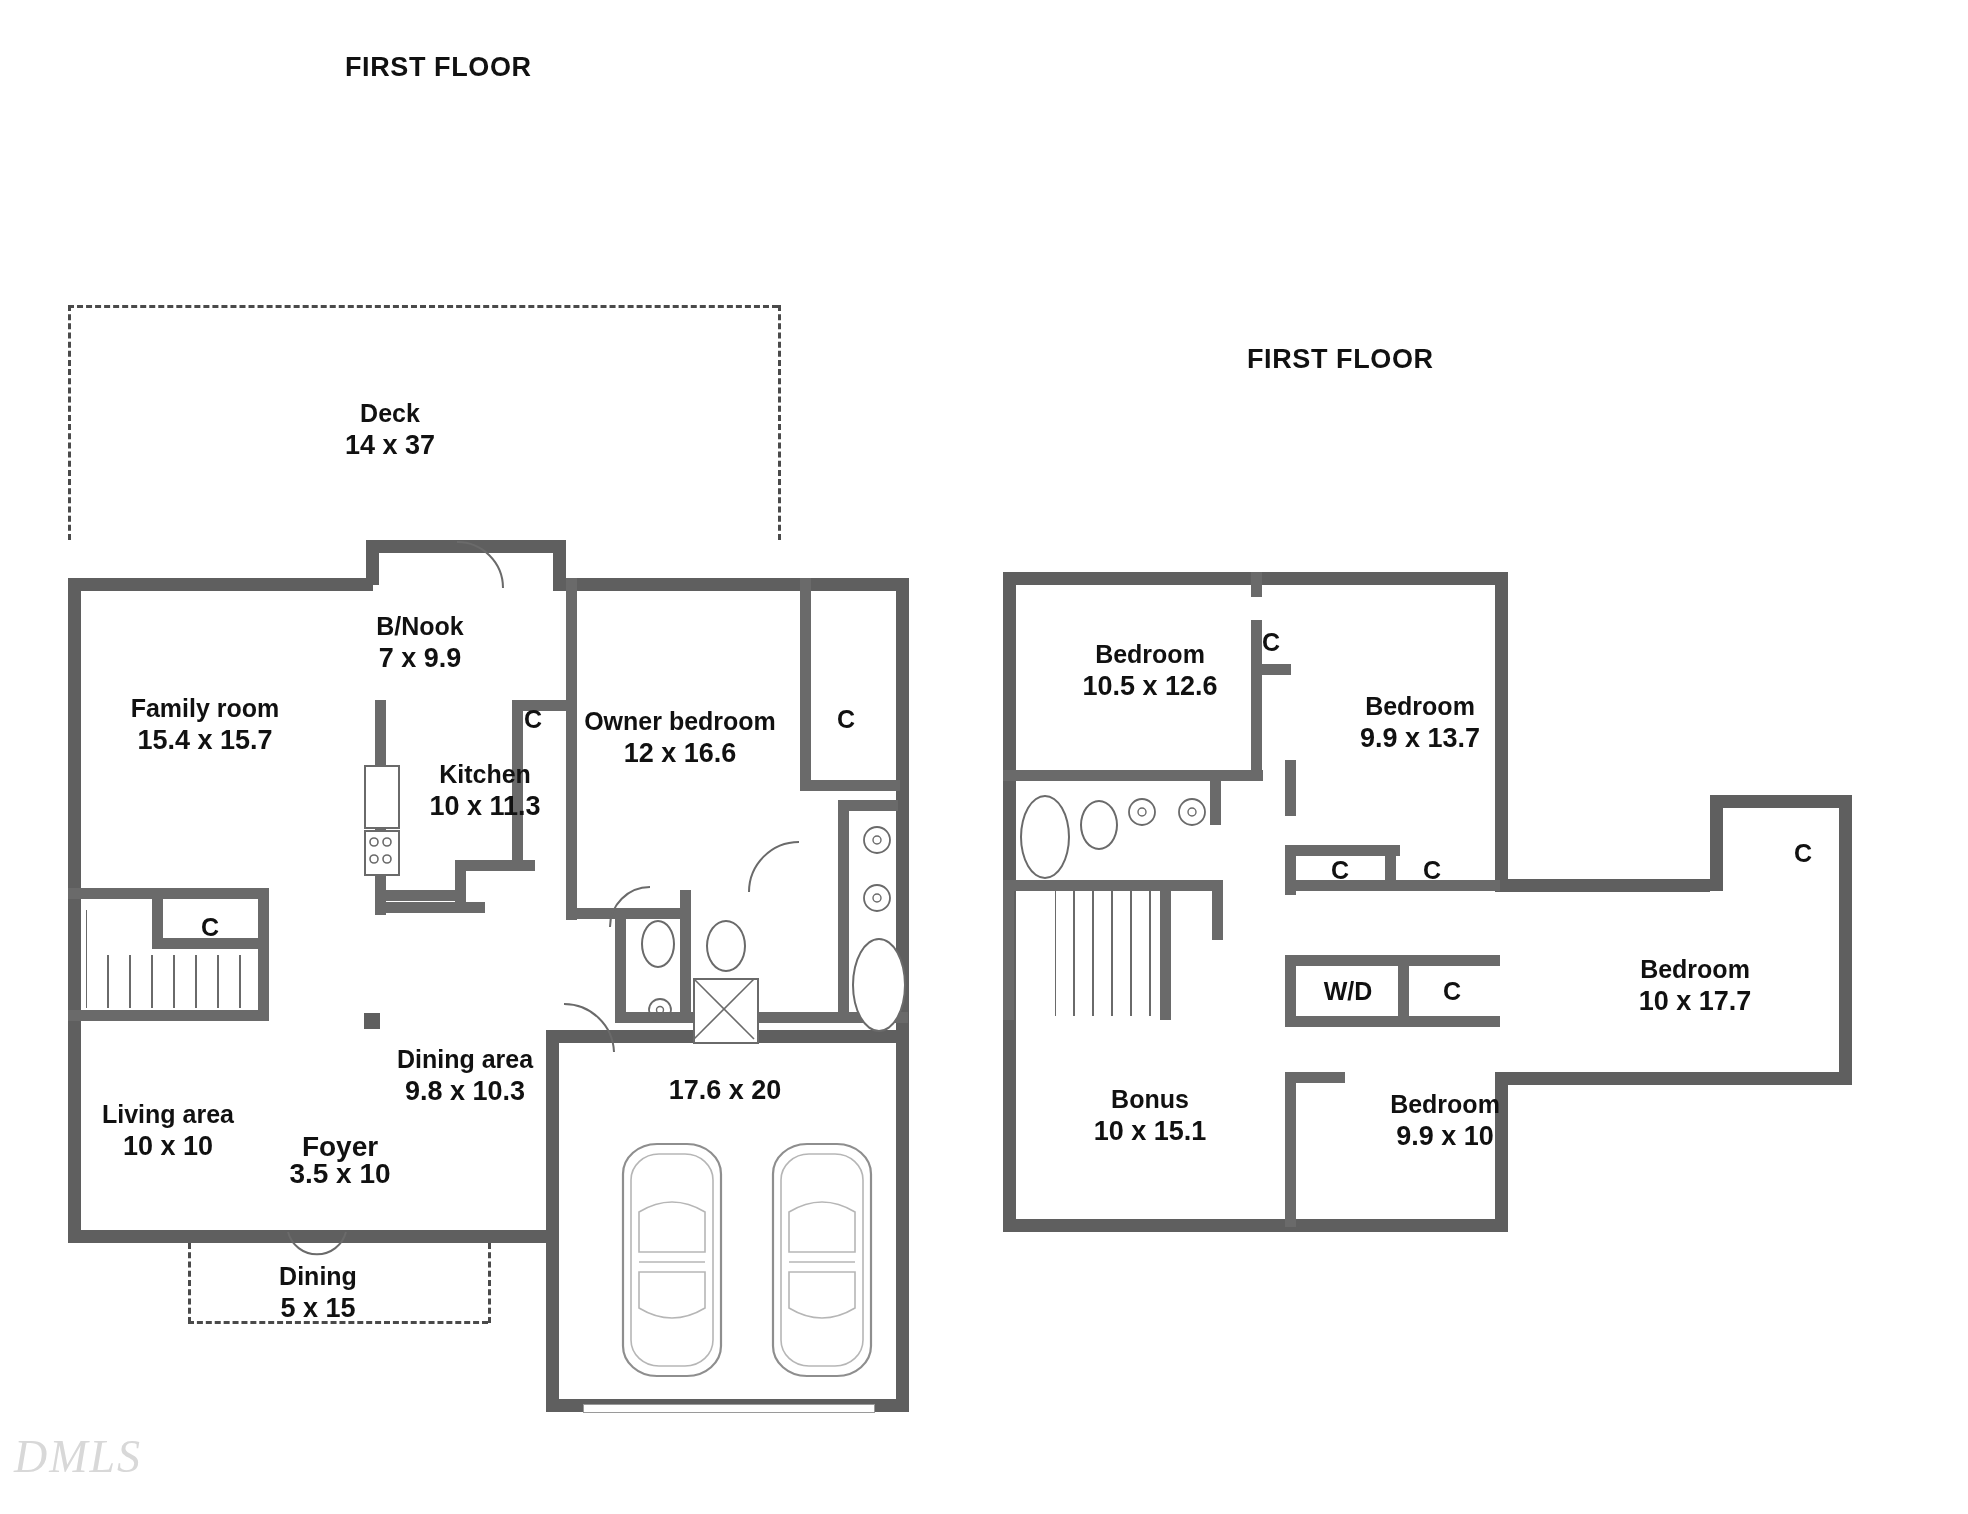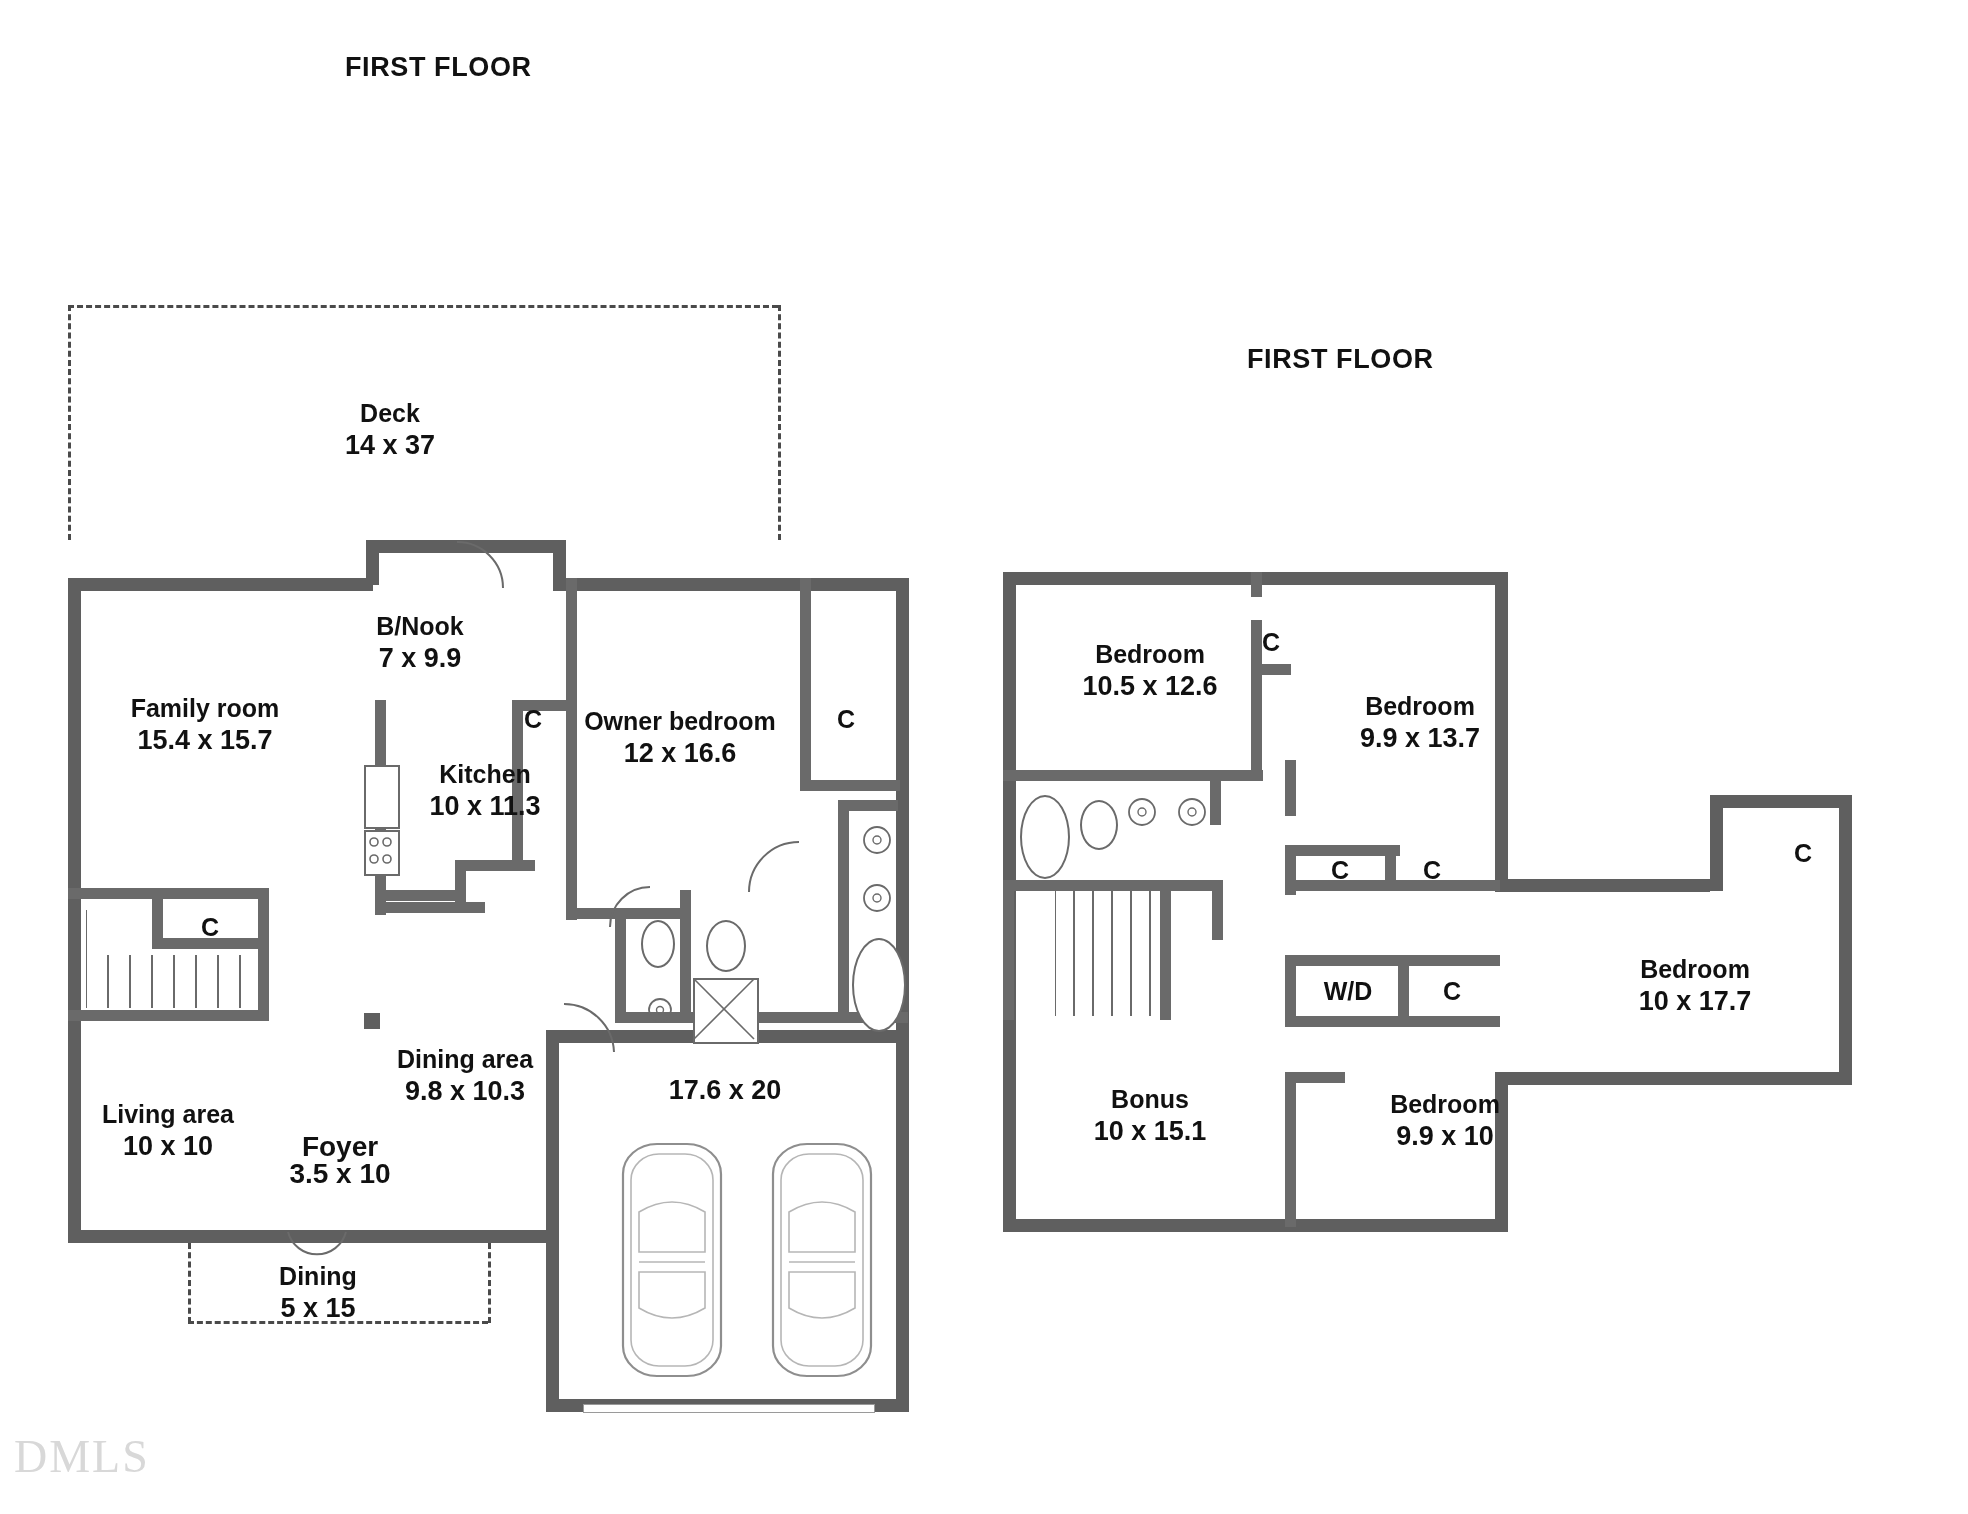--- a/index.html
+++ b/index.html
@@ -57,20 +57,21 @@
   }
   .watermark {
     position: absolute;
     left: 14px;
     top: 1430px;
     font-family: "Liberation Serif", serif;
     font-size: 46px;
     color: #d8d8d8;
     letter-spacing: 2px;
     font-weight: normal;
+    font-style: italic;
   }
   .wall {
     position: absolute;
     background: #5f5f5f;
   }
   .thinwall {
     position: absolute;
     background: #6a6a6a;
   }
   .dash-h {

